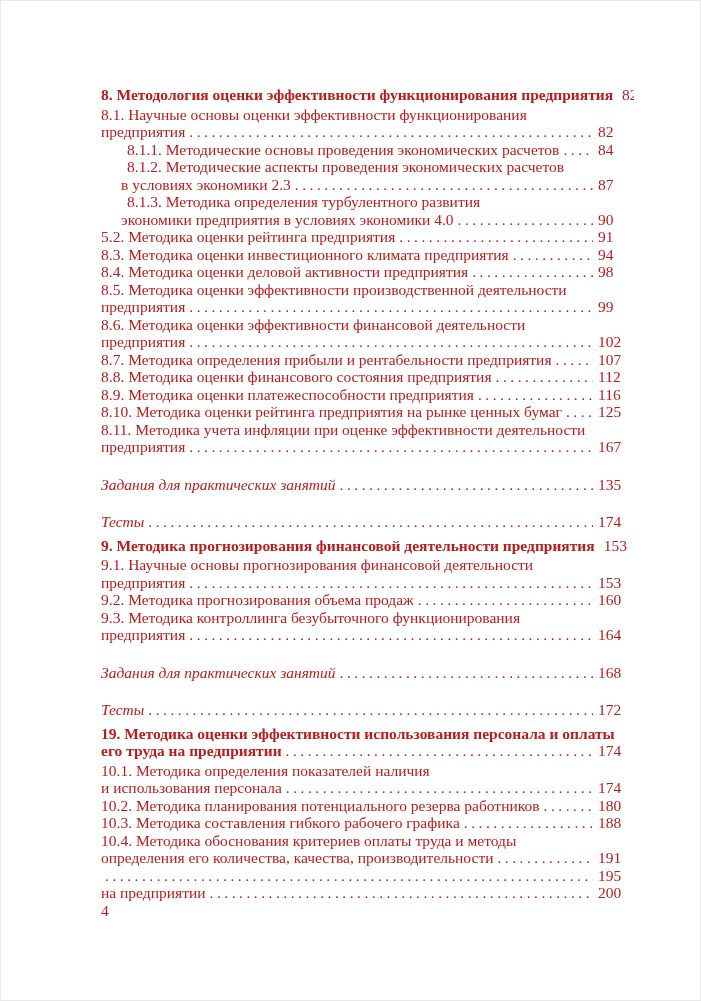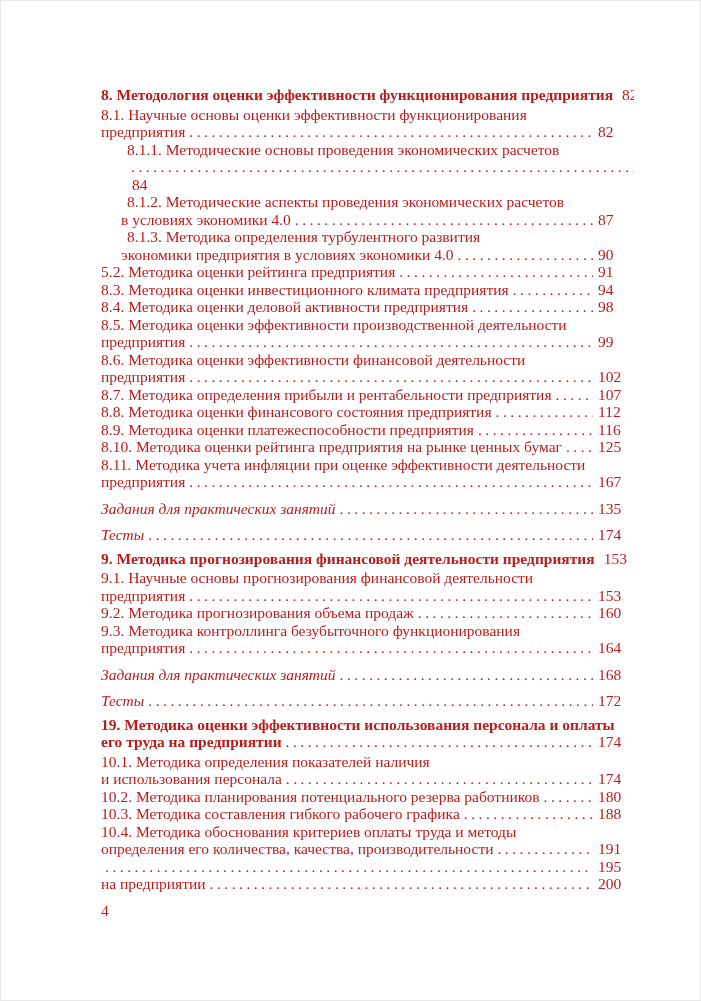--- a/index.html
+++ b/index.html
@@ -44,22 +44,22 @@
     flex: 0 0 auto;
     min-width: 36px;
     text-align: left;
     padding-left: 5px;
     font-style: normal;
     font-weight: normal;
   }
   
   .toc-entry.chapter { font-weight: bold; margin-top: 6px; margin-bottom: 2px; }
   .toc-section:first-child .toc-entry.chapter:first-child { margin-top: 0; }
-  .toc-entry.practice { font-style: italic; margin-top: 9px; }
-  .toc-entry.subitem .toc-line.first { padding-left: 26px; flex-direction: column; }
+  .toc-entry.practice { font-style: italic; margin-top: 20px; }
+  .toc-entry.subitem .toc-line.first { padding-left: 26px; }
   .toc-entry.subitem .toc-line.cont { padding-left: 20px; }
   .footer-page-number {
     position: absolute;
     left: 100px;
     top: 901px;
   }
 </style>
 </head>
 <body>
 
@@ -84,21 +84,21 @@
         <div class="toc-entry subitem">
           <div class="toc-line first last">
             <span class="toc-text">8.1.1. Методические основы проведения экономических расчетов</span>
             <span class="leader"></span>
             <span class="toc-page">84</span>
           </div>
         </div>
         <div class="toc-entry subitem">
           <div class="toc-line first">8.1.2. Методические аспекты проведения экономических расчетов</div>
           <div class="toc-line cont last">
-            <span class="toc-text">в условиях экономики 4.0</span>
+            <span class="toc-text">в условиях экономики 2.3</span>
             <span class="leader"></span>
             <span class="toc-page">87</span>
           </div>
         </div>
         <div class="toc-entry subitem">
           <div class="toc-line first">8.1.3. Методика определения турбулентного развития</div>
           <div class="toc-line cont last">
             <span class="toc-text">экономики предприятия в условиях экономики 4.0</span>
             <span class="leader"></span>
             <span class="toc-page">90</span>

